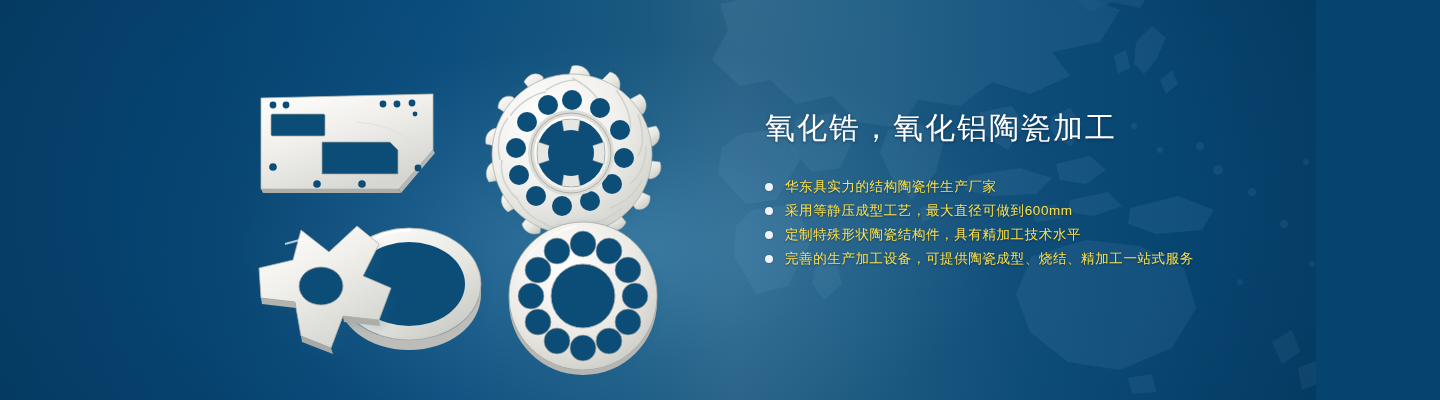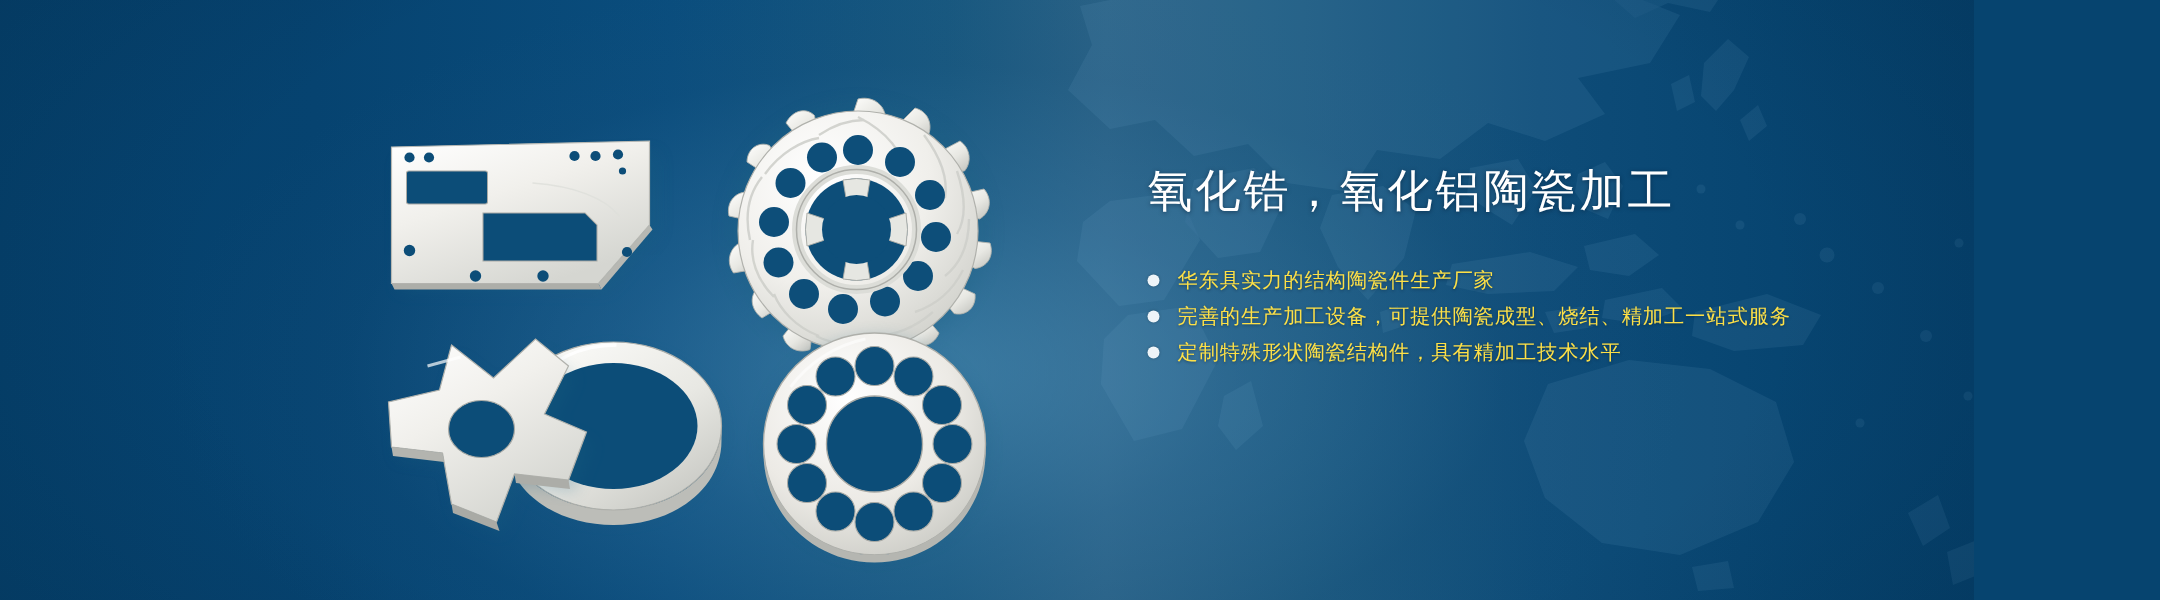--- a/index.html
+++ b/index.html
@@ -352,22 +352,26 @@
   <div class="content">
     <div class="headline">氧化锆，氧化铝陶瓷加工</div>
 
     <ul class="bullets">
       <li class="bullet">
         <span class="bullet-dot"></span>
         <span class="bullet-text">华东具实力的结构陶瓷件生产厂家</span>
       </li>
       <li class="bullet">
         <span class="bullet-dot"></span>
-        <span class="bullet-text">完善的生产加工设备，可提供陶瓷成型、烧结、精加工一站式服务</span>
+        <span class="bullet-text">采用等静压成型工艺，最大直径可做到600mm</span>
       </li>
       <li class="bullet">
         <span class="bullet-dot"></span>
         <span class="bullet-text">定制特殊形状陶瓷结构件，具有精加工技术水平</span>
       </li>
+      <li class="bullet">
+        <span class="bullet-dot"></span>
+        <span class="bullet-text">完善的生产加工设备，可提供陶瓷成型、烧结、精加工一站式服务</span>
+      </li>
     </ul>
   </div>
 
 </div>
 
 </body></html>

